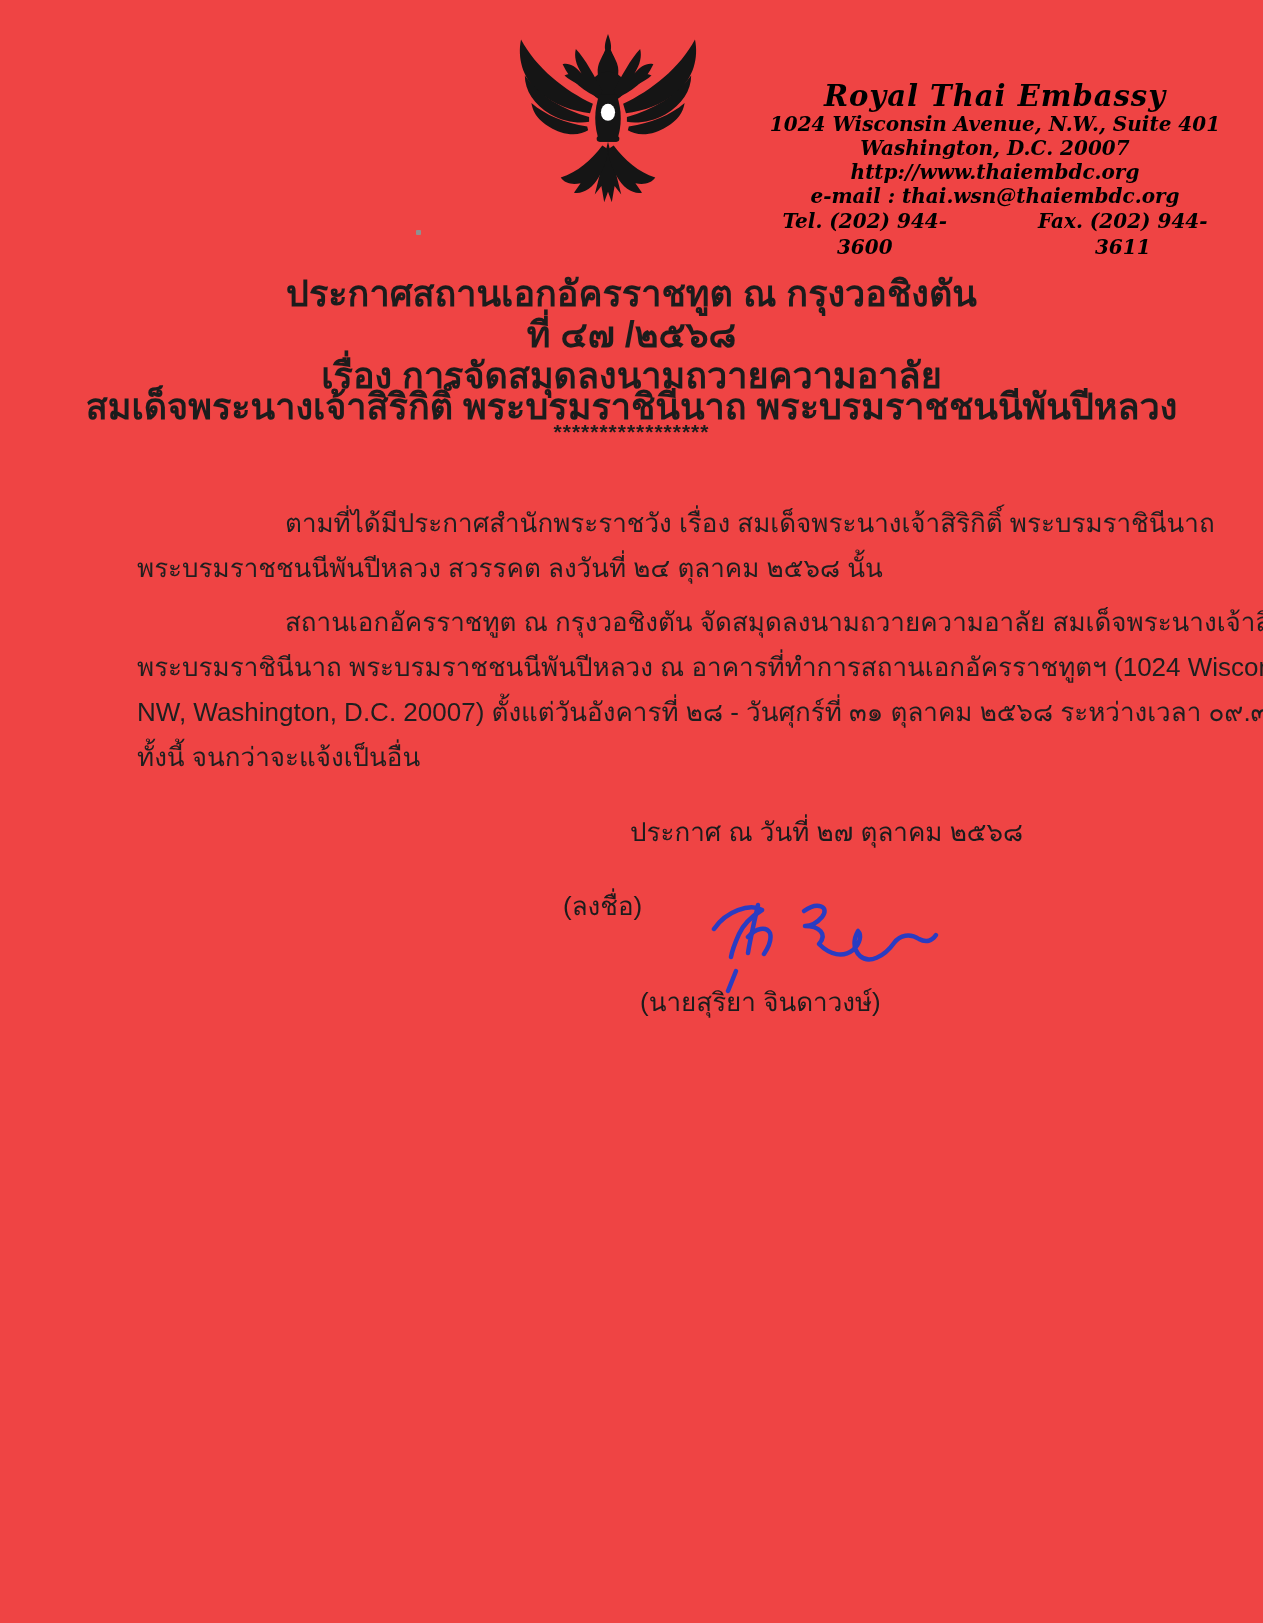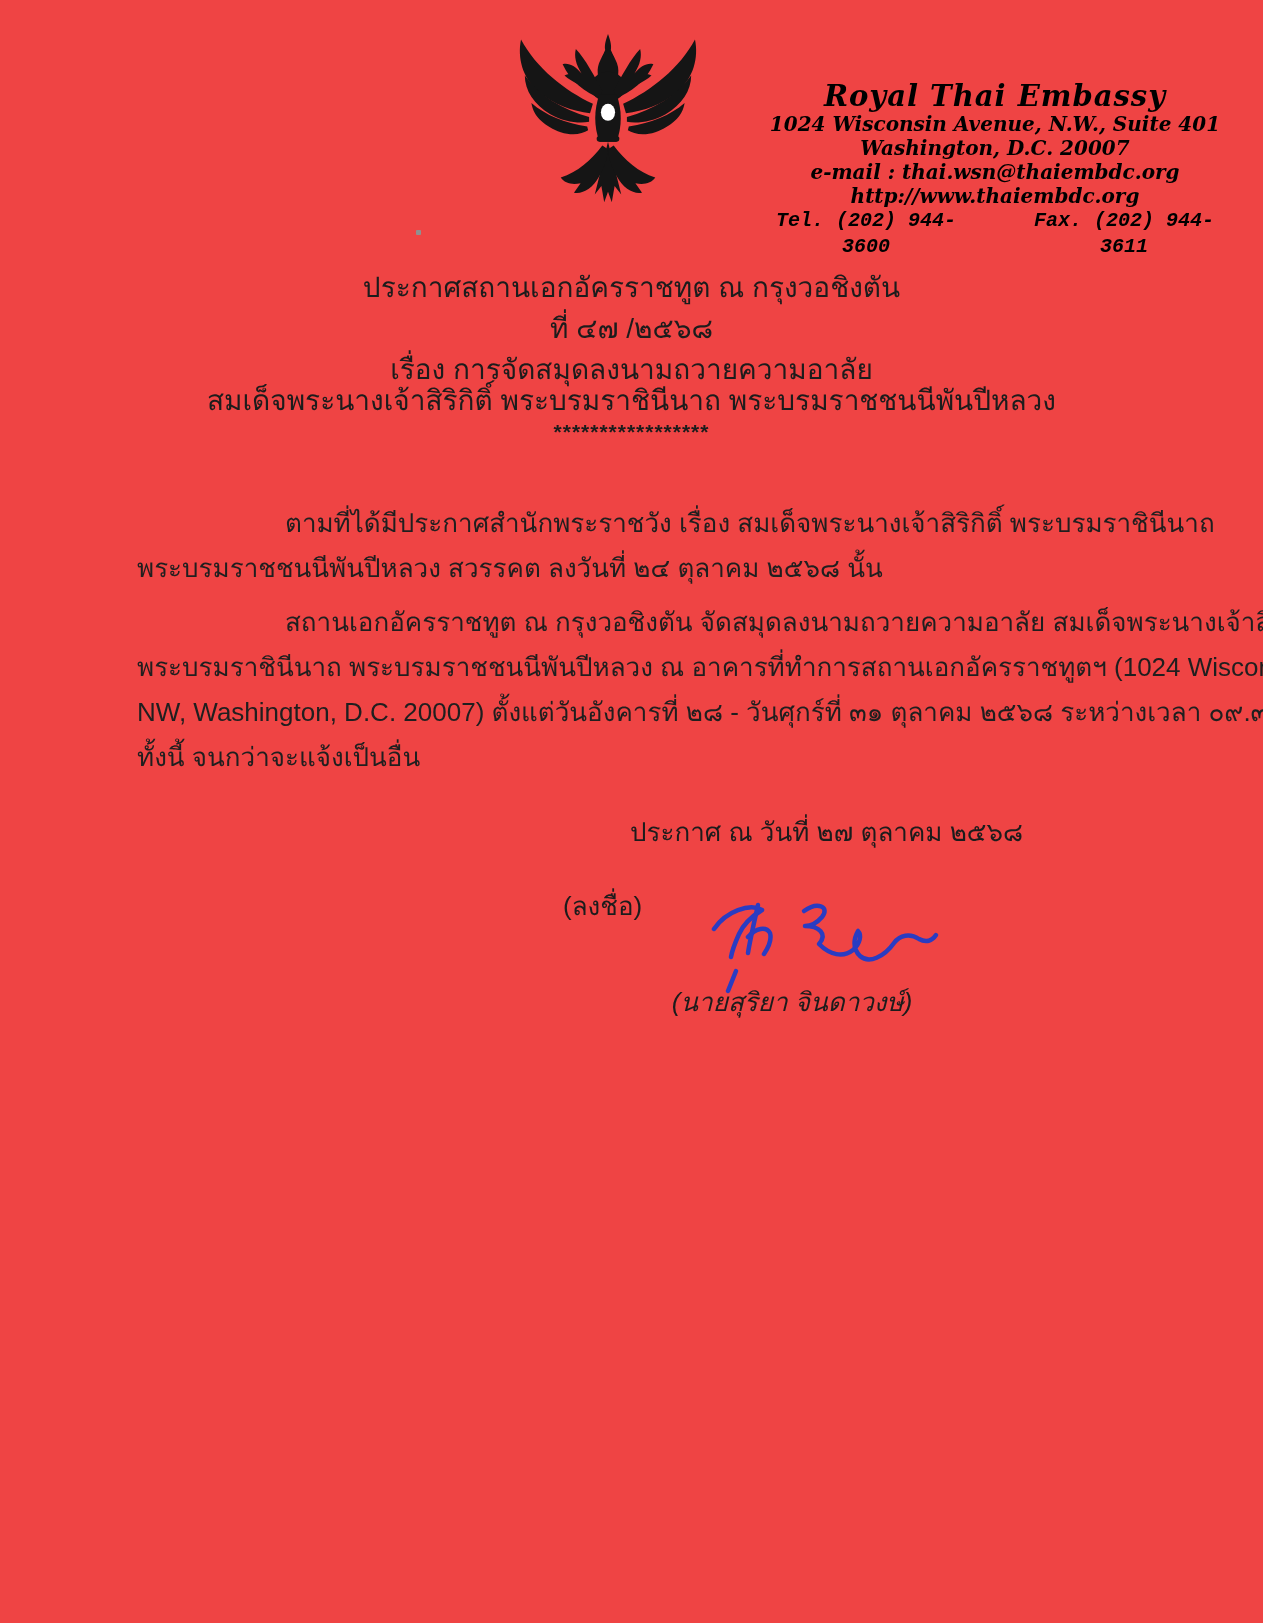--- a/index.html
+++ b/index.html
@@ -21,47 +21,47 @@
 
   
   .letterhead{
     left:758px;top:80px;width:474px;
     text-align:center;
     font-family:"DejaVu Serif","Liberation Serif",serif;
     font-style:italic;font-weight:bold;color:#000;
   }
   .lh-name{font-size:29px;line-height:32px;letter-spacing:1px;}
   .lh-line{font-size:20px;line-height:24px;}
-  .lh-contact{display:flex;justify-content:center;gap:42px;font-size:20px;line-height:26px;font-family:Liberation Mono, monospace;}
+  .lh-contact{display:flex;justify-content:center;gap:42px;font-size:20px;line-height:26px;}
 
   
   .title-line{
     left:0;width:100%;text-align:center;
-    font-weight:normal;font-size:28px;white-space:nowrap;
+    font-weight:bold;font-size:36px;white-space:nowrap;
   }
   .t1{top:265px;}
   .t2{top:306px;}
   .t3{top:347px;}
   .t4{top:378px;}
   .stars{top:420px;font-weight:bold;font-size:21px;letter-spacing:1px;left:0;width:100%;text-align:center;}
 
   
   .body-line{font-size:26px;white-space:nowrap;color:#1f1f1f;}
   .p1l1{left:285px;top:502px;}
   .p1l2{left:137px;top:547px;}
   .p2l1{left:285px;top:601px;}
   .p2l2{left:137px;top:646px;}
   .p2l3{left:137px;top:691px;}
   .p2l4{left:137px;top:736px;}
 
   
   .date-line{left:630px;top:811px;font-size:26px;white-space:nowrap;}
   .sign-label{left:563px;top:885px;font-size:26px;}
   .signature{left:688px;top:885px;width:256px;height:112px;}
-  .signer-block{left:640px;top:982px;width:304px;text-align:center;font-size:26px;line-height:41px;font-style:italic;}
+  .signer-block{left:640px;top:982px;width:304px;font-size:26px;line-height:41px;}
 </style>
 </head>
 <body>
 
 <div class="page">
 
   <svg class="abs emblem" viewBox="0 0 200 220" aria-hidden="true">
     <g fill="#151515">
 
       <path d="M100 2 C102 8 104 13 103 19 L107 28 L100 24 L93 28 L97 19 C96 13 98 8 100 2 Z"></path>
@@ -94,22 +94,22 @@
       <path d="M94 120 C82 136 68 148 50 154 C54 160 62 162 71 160 L64 170 C73 172 84 165 90 154 C96 144 100 132 100 124 Z"></path>
     </g>
   </svg>
 
   <div class="abs speck"></div>
 
   <div class="abs letterhead">
     <div class="lh-name">Royal Thai Embassy</div>
     <div class="lh-line">1024 Wisconsin Avenue, N.W., Suite 401</div>
     <div class="lh-line">Washington, D.C. 20007</div>
+    <div class="lh-line">http://www.thaiembdc.org</div>
     <div class="lh-line">e-mail : thai.wsn@thaiembdc.org</div>
-    <div class="lh-line">http://www.thaiembdc.org</div>
     <div class="lh-contact">
       <span>Tel. (202) 944-3600</span>
       <span>Fax. (202) 944-3611</span>
     </div>
   </div>
 
   <div class="abs title-line t1">ประกาศสถานเอกอัครราชทูต ณ กรุงวอชิงตัน</div>
   <div class="abs title-line t2">ที่ ๔๗ /๒๕๖๘</div>
   <div class="abs title-line t3">เรื่อง การจัดสมุดลงนามถวายความอาลัย</div>
   <div class="abs title-line t4">สมเด็จพระนางเจ้าสิริกิติ์ พระบรมราชินีนาถ พระบรมราชชนนีพันปีหลวง</div>

